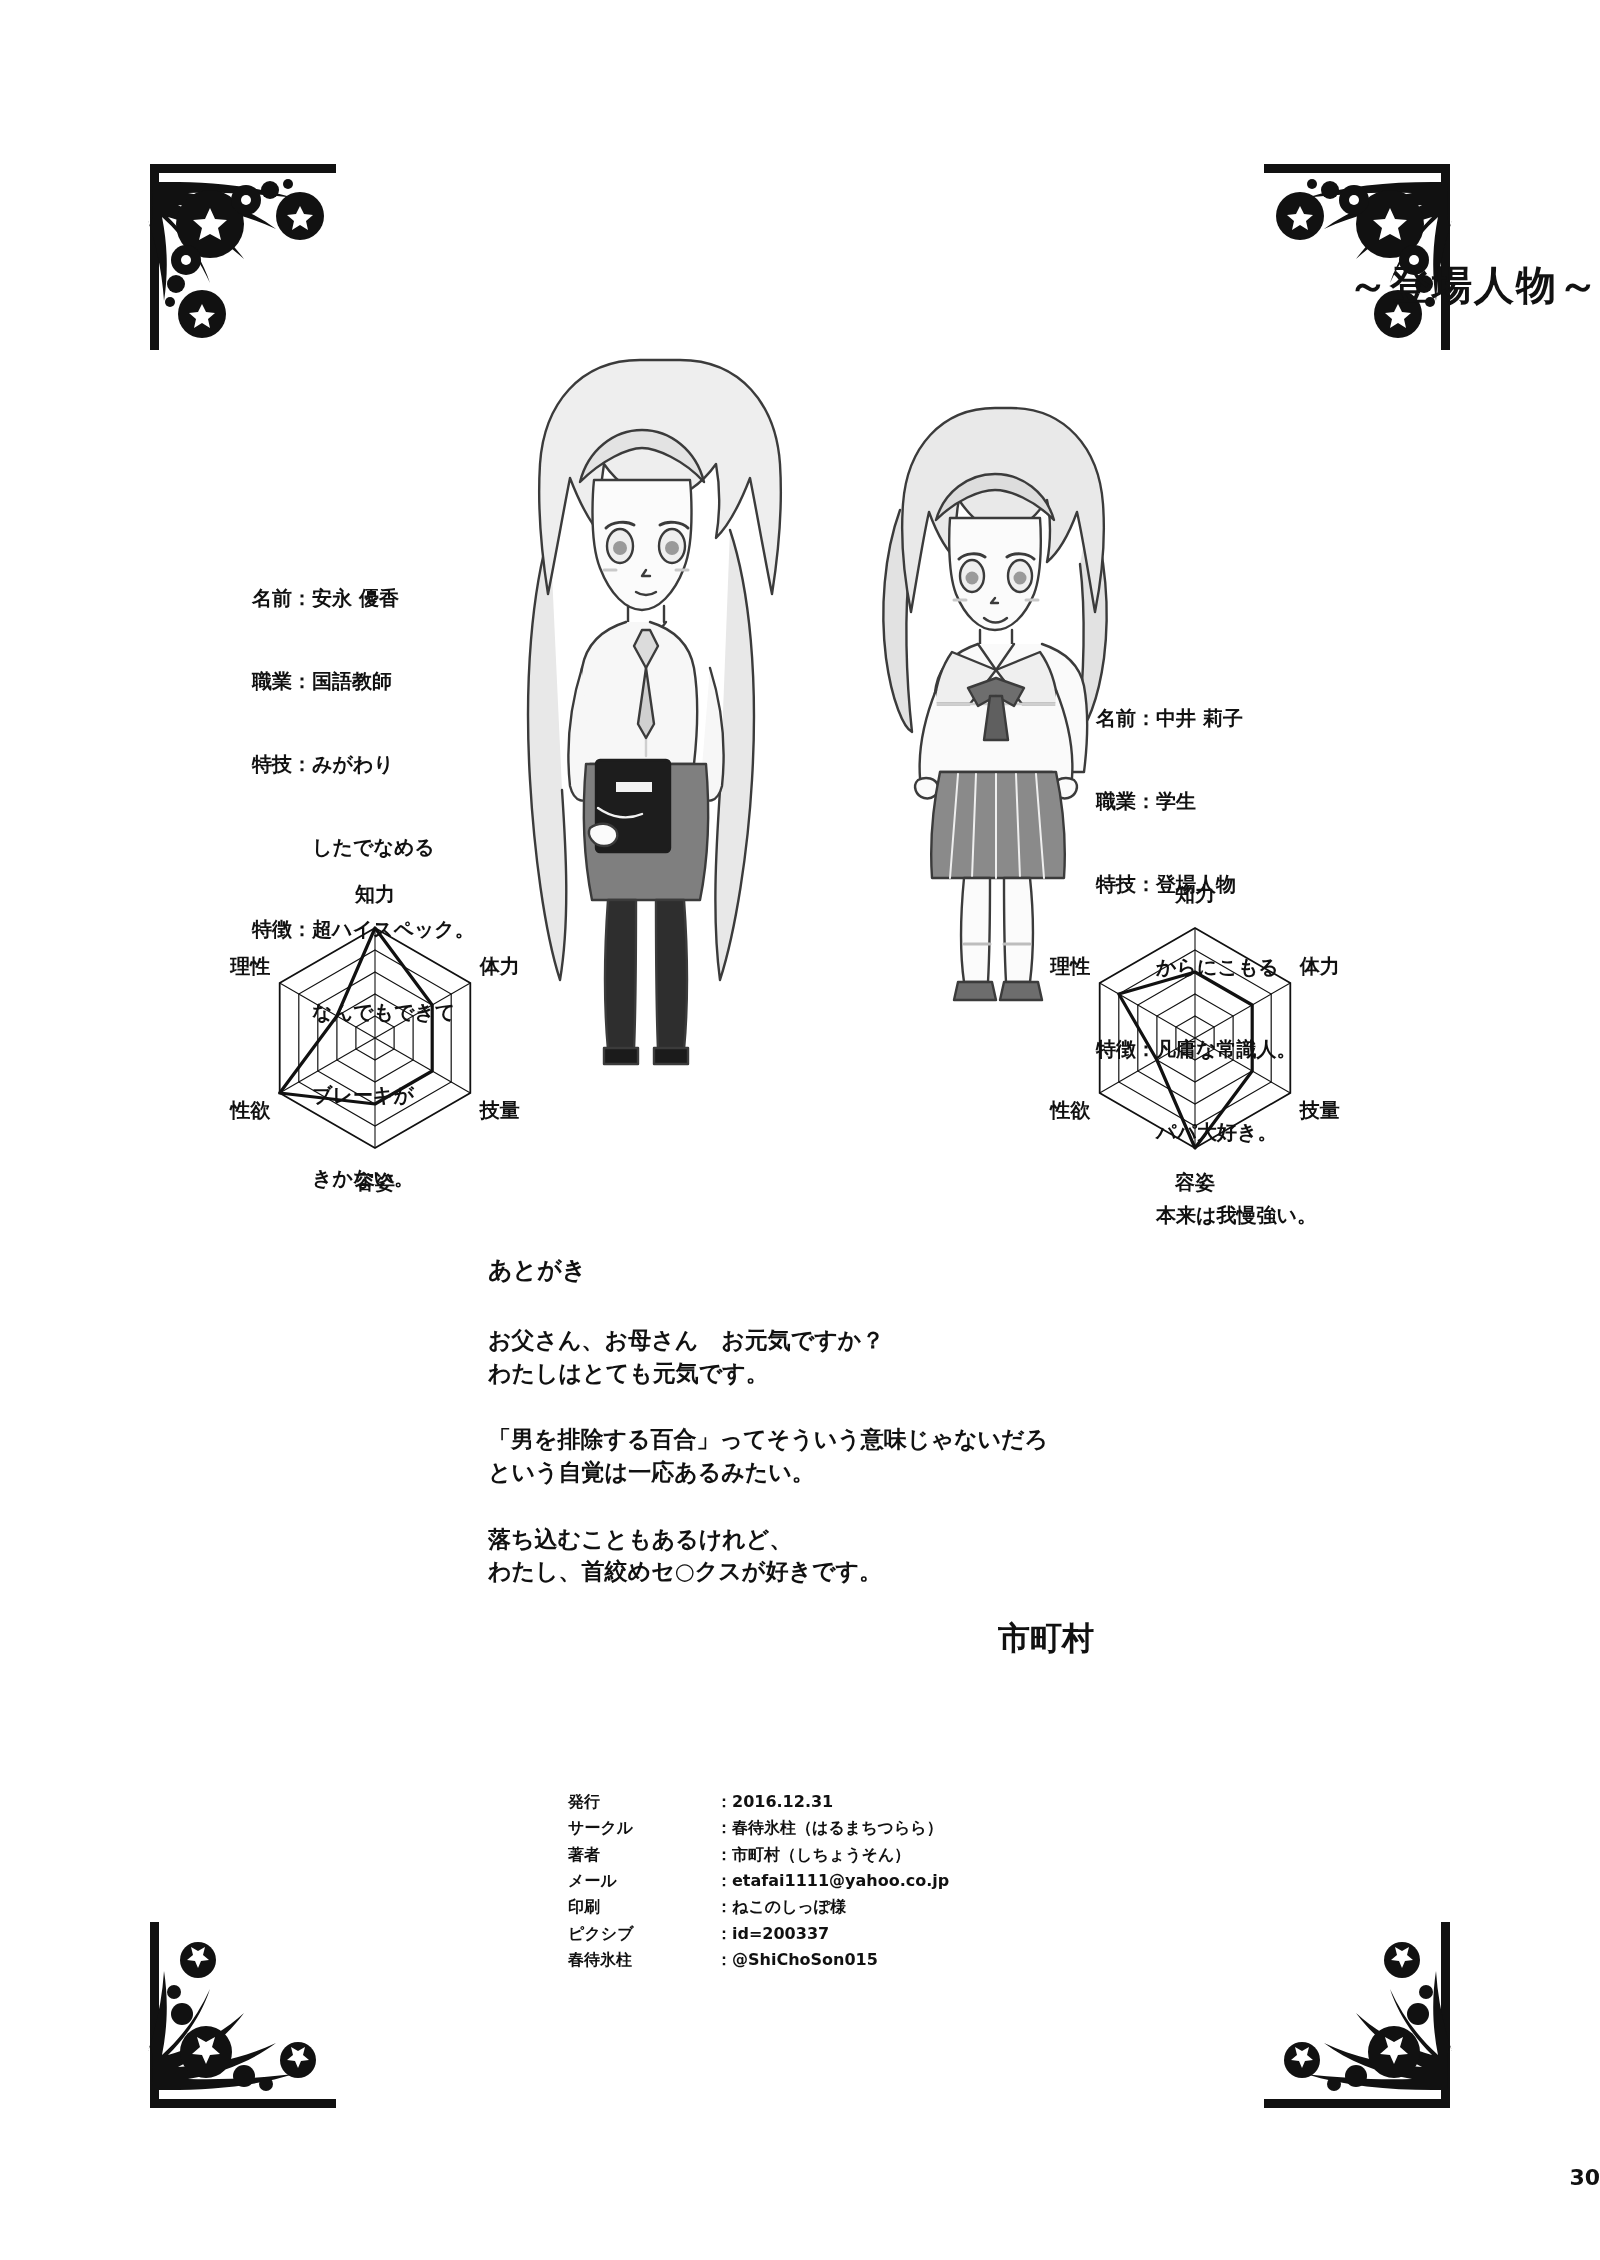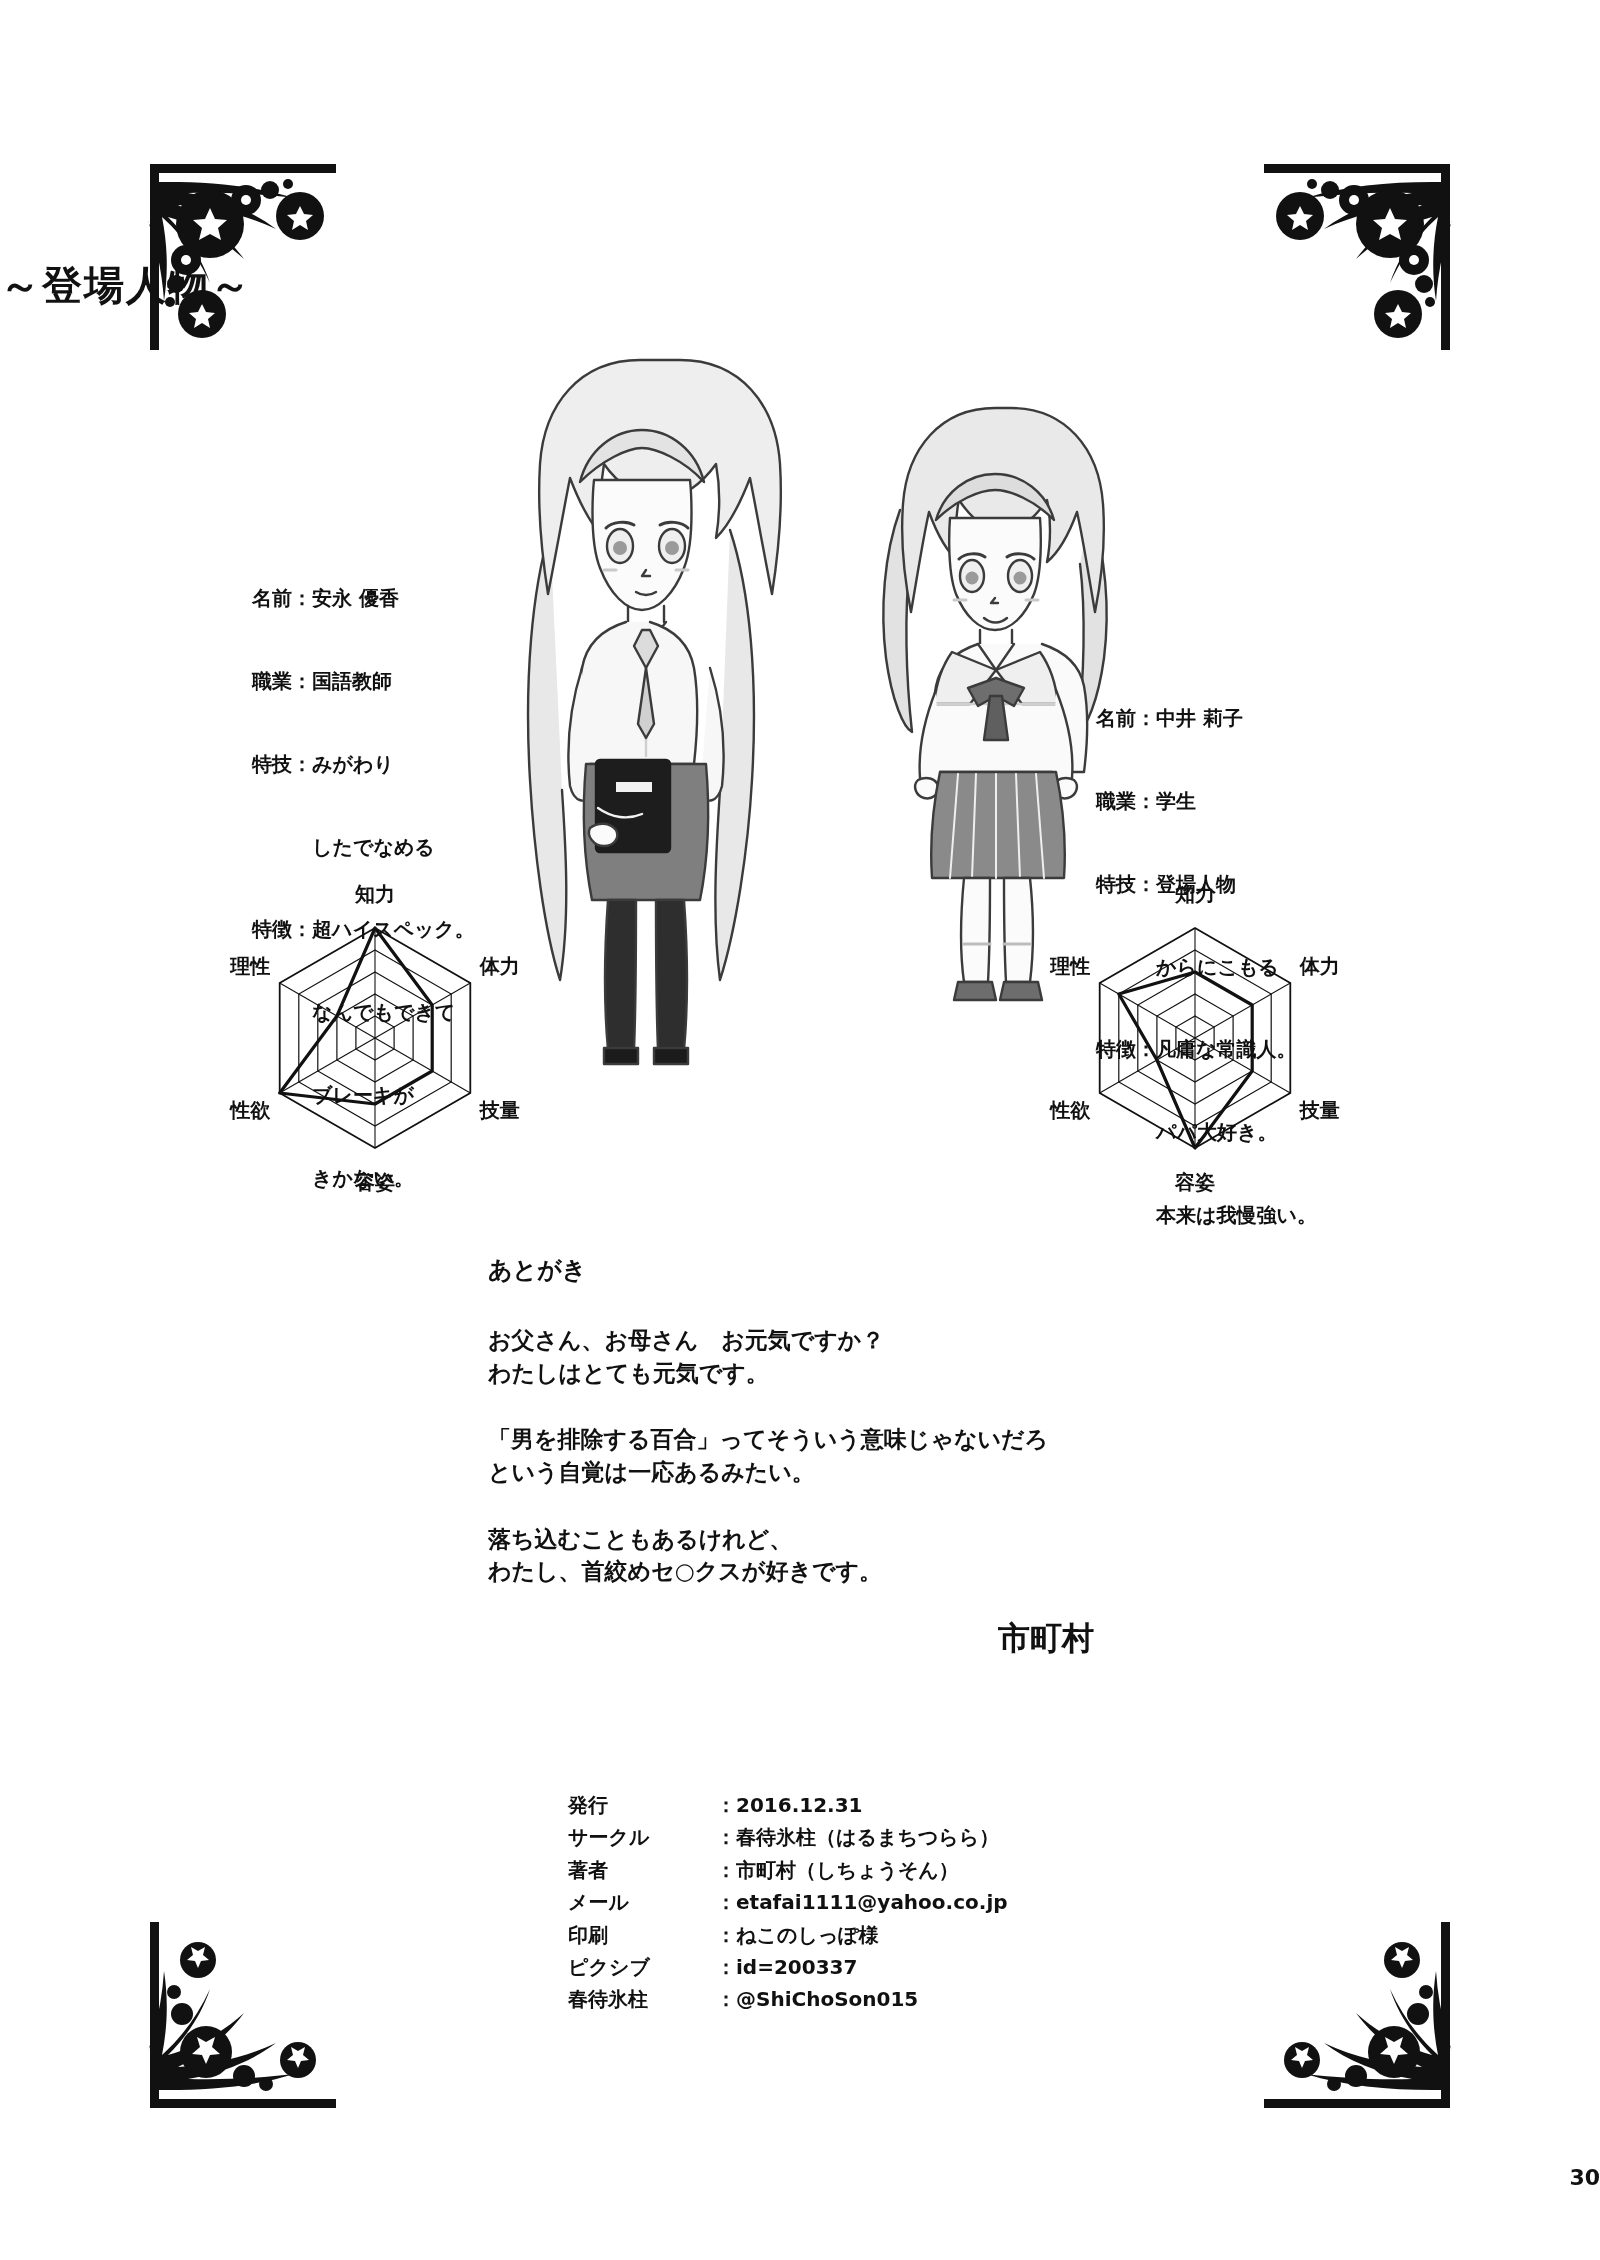--- a/index.html
+++ b/index.html
@@ -31,21 +31,21 @@
   .corner.tl { left: 148px; top: 162px; }
   .corner.tr { right: 148px; top: 162px; transform: scaleX(-1); }
   .corner.bl { left: 148px; bottom: 150px; transform: scaleY(-1); }
   .corner.br { right: 148px; bottom: 150px; transform: scale(-1,-1); }
 
   
   .section-title {
     position: absolute;
     left: 0; right: 0;
     top: 258px;
-    text-align: left;
+    text-align: right;
     font-size: 40px;
     letter-spacing: 2px;
     font-weight: 700;
     color: #111;
   }
 
   
   .char-art {
     position: absolute;
   }
@@ -103,21 +103,21 @@
     margin-left: 510px;
     font-size: 32px;
     font-weight: 700;
   }
 
   
   #colophon {
     position: absolute;
     left: 568px;
     top: 1790px;
-    font-size: 20px;
+    font-size: 16px;
     line-height: 1.52;
     color: #111;
     font-weight: 600;
   }
   #colophon table { border-collapse: collapse; }
   #colophon td { padding: 0 0 2px 0; vertical-align: top; white-space: pre; }
   #colophon td.k { width: 146px; }
   #colophon td.v { padding-left: 2px; }
 
   

